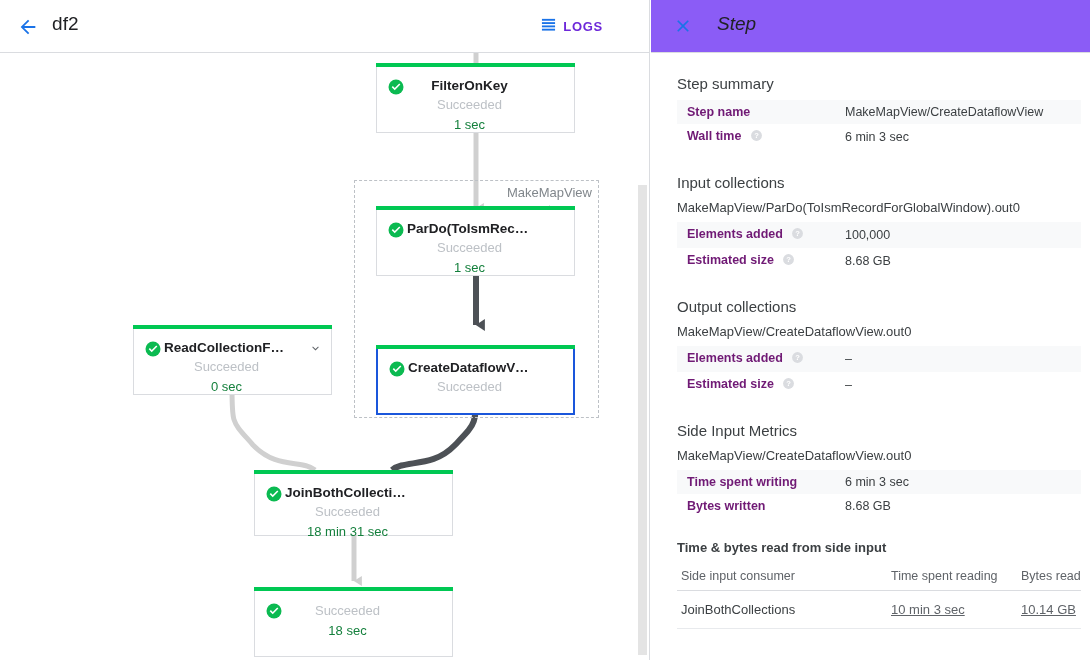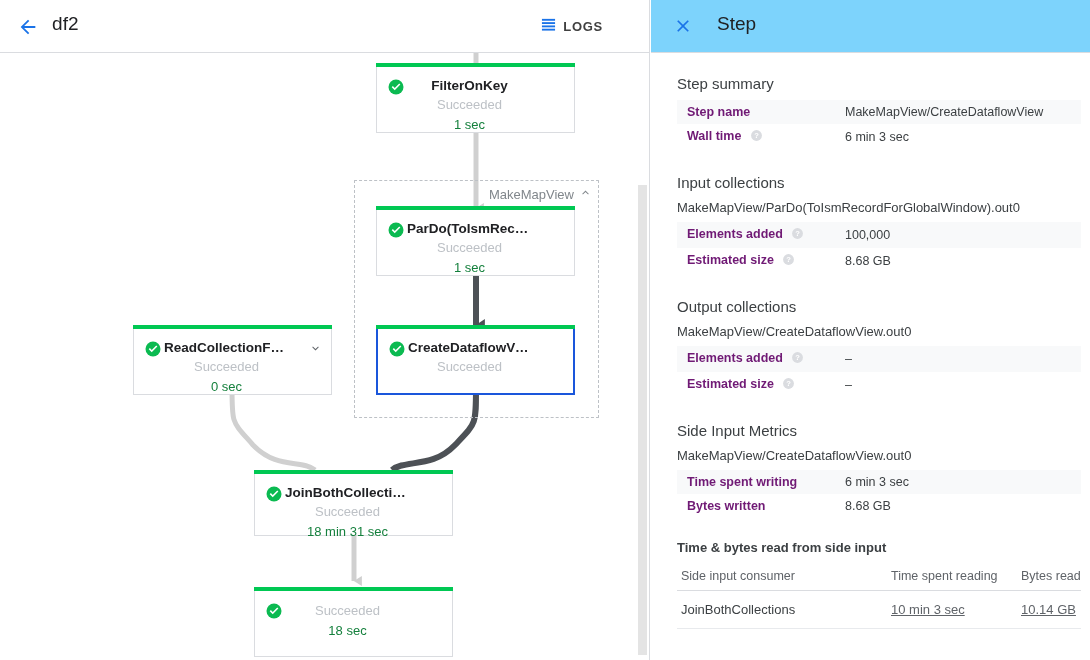--- a/index.html
+++ b/index.html
@@ -47,21 +47,21 @@
   #logs-button {
     position: absolute; right: 42px; top: 12px;
     height: 28px;
     display: flex; align-items: center; gap: 7px;
     color: #1a73e8; cursor: pointer;
     padding: 0 4px;
   }
   #logs-icon { display: block; }
   #logs-label {
     font-size: 13px; font-weight: 700; letter-spacing: .7px;
-    color: #404040;
+    color: #6d28d9;
   }
 
   
   #graph-canvas {
     position: absolute; left: 0; top: 53px;
     width: 649px; height: 607px;
     background: #fff;
     overflow: hidden;
   }
   #edge-layer {
@@ -72,22 +72,23 @@
 
   
   .group-box {
     position: absolute;
     border: 1px dashed #bdc1c6;
     background: transparent;
     border-radius: 1px;
   }
   .group-label-wrap {
     position: absolute; right: 6px; top: 4px;
-    display: flex; align-items: center; gap: 5px;
+    display: flex; align-items: center; 
     cursor: pointer;
+    flex-direction: column;
   }
   .group-label {
     font-size: 13px; color: #80868b;
   }
 
   
   .node {
     position: absolute;
     background: #fff;
     border: 1px solid #dadce0;
@@ -95,20 +96,21 @@
     box-shadow: none;
     cursor: pointer;
   }
   .node .status-bar {
     position: absolute; left: -1px; right: -1px; top: -4px;
     height: 4px; background: #00c853;
   }
   .node.selected {
     border: 2px solid #1a56db;
     border-top: none;
+    margin-top: 20px;
   }
   .node.selected .status-bar {
     left: -2px; right: -2px; top: -4px;
   }
   .node-check {
     position: absolute; left: 10px; top: 11px;
     width: 18px; height: 18px;
   }
   .node-body {
     position: absolute; left: 0; right: 12px; top: 0;
@@ -150,21 +152,22 @@
   #right-pane {
     position: absolute; left: 651px; top: 0;
     width: 439px; height: 660px;
     background: #fff;
     overflow: hidden;
   }
   #right-header {
     position: absolute; left: 0; top: 0;
     width: 439px; height: 53px;
     border-bottom: 1px solid #dadce0;
-    background: #7dd3fc;
+    background: #8b5cf6;
+    font-style: italic;
   }
   #close-button {
     position: absolute; left: 17px; top: 11px;
     width: 30px; height: 30px;
     display: flex; align-items: center; justify-content: center;
     cursor: pointer; border-radius: 50%;
   }
   #panel-title {
     position: absolute; left: 66px; top: 13px;
     font-size: 19px; color: #202124; font-weight: 400;

